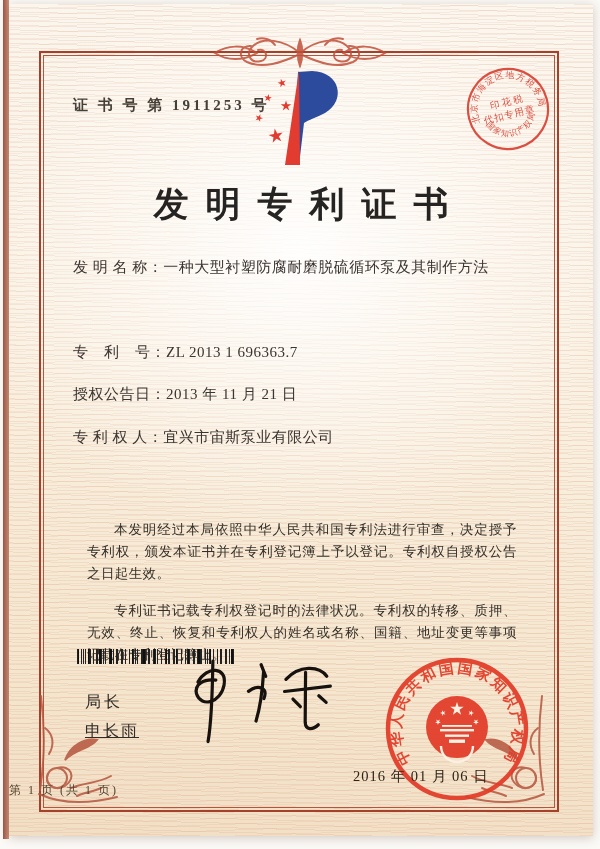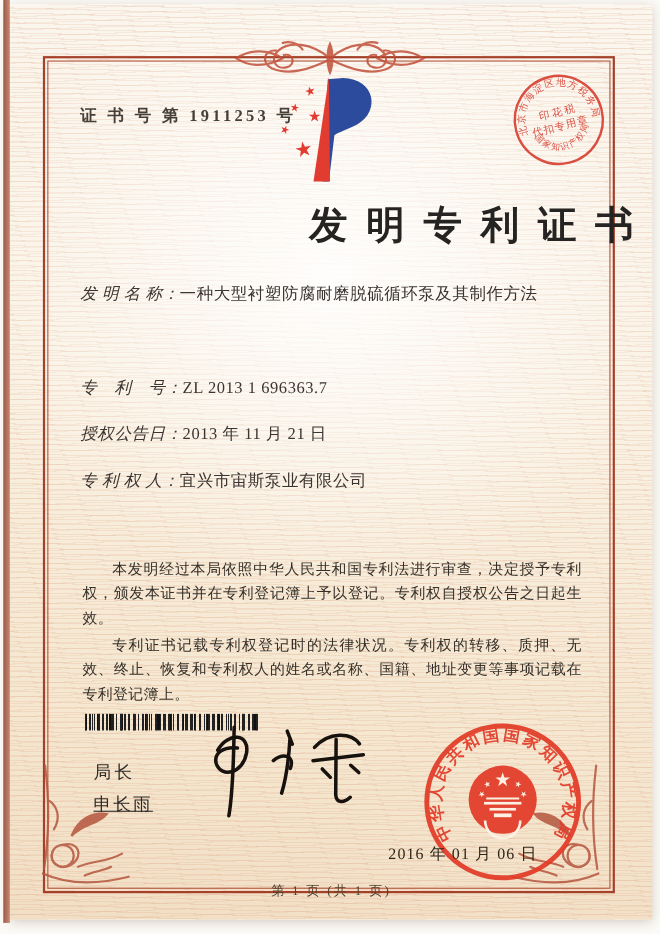--- a/index.html
+++ b/index.html
@@ -12,40 +12,40 @@
     background:
       radial-gradient(ellipse 430px 360px at 50% 30%, rgba(255,255,255,.93) 0%, rgba(255,255,255,0) 78%),
       repeating-linear-gradient(1.5deg, rgba(216,140,105,.17) 0 1px, rgba(255,255,255,0) 1px 4.5px),
       repeating-linear-gradient(-2deg, rgba(216,140,105,.13) 0 1px, rgba(255,255,255,0) 1px 6px),
       linear-gradient(185deg,#fbf7ef 0%,#f9f1e2 45%,#f5e7d0 78%,#f1dfc5 100%);
   }
   .abs{position:absolute;}
   .frame{left:30px;top:47px;width:516px;height:757px;border:2px solid #a5402b;}
   .frame-inner{position:absolute;inset:2px;border:1px solid #b2563f;}
   .cert-number{left:64px;top:92px;font-size:15px;letter-spacing:3px;color:#453f38;font-weight:bold;}
-  .title{left:0;width:100%;top:177px;text-align:right;font-size:35px;font-weight:700;
+  .title{left:0;width:100%;top:177px;text-align:center;font-size:35px;font-weight:700;
          letter-spacing:17px;padding-left:17px;box-sizing:border-box;color:#262422;}
   .field{left:64px;width:460px;font-size:15px;color:#3b3430;letter-spacing:.5px;white-space:nowrap;}
-  .flabel{display:inline-block;font-style:italic;}
+  .flabel{display:inline-block;}
   .fvalue{display:inline;}
   .bodytext{left:62px;top:499px;width:462px;font-size:13.5px;line-height:21.8px;
             color:#352f28;text-align:justify;}
-  .bodytext p{margin:4px;text-indent:2em;letter-spacing:.4px;}
+  .bodytext p{margin:16px;text-indent:2em;letter-spacing:.4px;}
   .barcode{left:68px;top:645px;width:160px;height:15px;
     background:
       repeating-linear-gradient(90deg,#222 0 1.5px,transparent 1.5px 4px),
       repeating-linear-gradient(90deg,#222 0 1px,transparent 1px 6.5px),
       repeating-linear-gradient(90deg,#111 0 2px,transparent 2px 11px);}
   .director-title{left:76px;top:688px;font-size:16px;letter-spacing:3px;color:#2e2a26;}
   .director-name{left:76px;top:717px;font-size:16px;letter-spacing:2px;color:#2e2a26;text-decoration:underline;}
   .signature{left:162px;top:645px;}
   .seal{left:370px;top:647px;opacity:.93;}
   .seal-date{left:344px;top:763px;font-size:14.5px;color:#2f2418;letter-spacing:1px;z-index:5;}
-  .footer{left:0;width:100%;top:778px;text-align:center;font-size:12px;
-          letter-spacing:2px;color:#53432f;margin-top:20px;}
+  .footer{left:0;width:100%;top:778px;font-size:12px;
+          letter-spacing:2px;color:#53432f;}
   .stamp{left:444px;top:50px;transform:rotate(-14deg);opacity:.88;}
   .logo{left:229px;top:64px;}
   .flourish-top{left:196px;top:27px;}
   .flourish-bl{left:18px;top:688px;}
   .flourish-br{left:452px;top:688px;transform:scaleX(-1);}
 </style>
 </head>
 <body>
 
 <div class="spine"></div>

